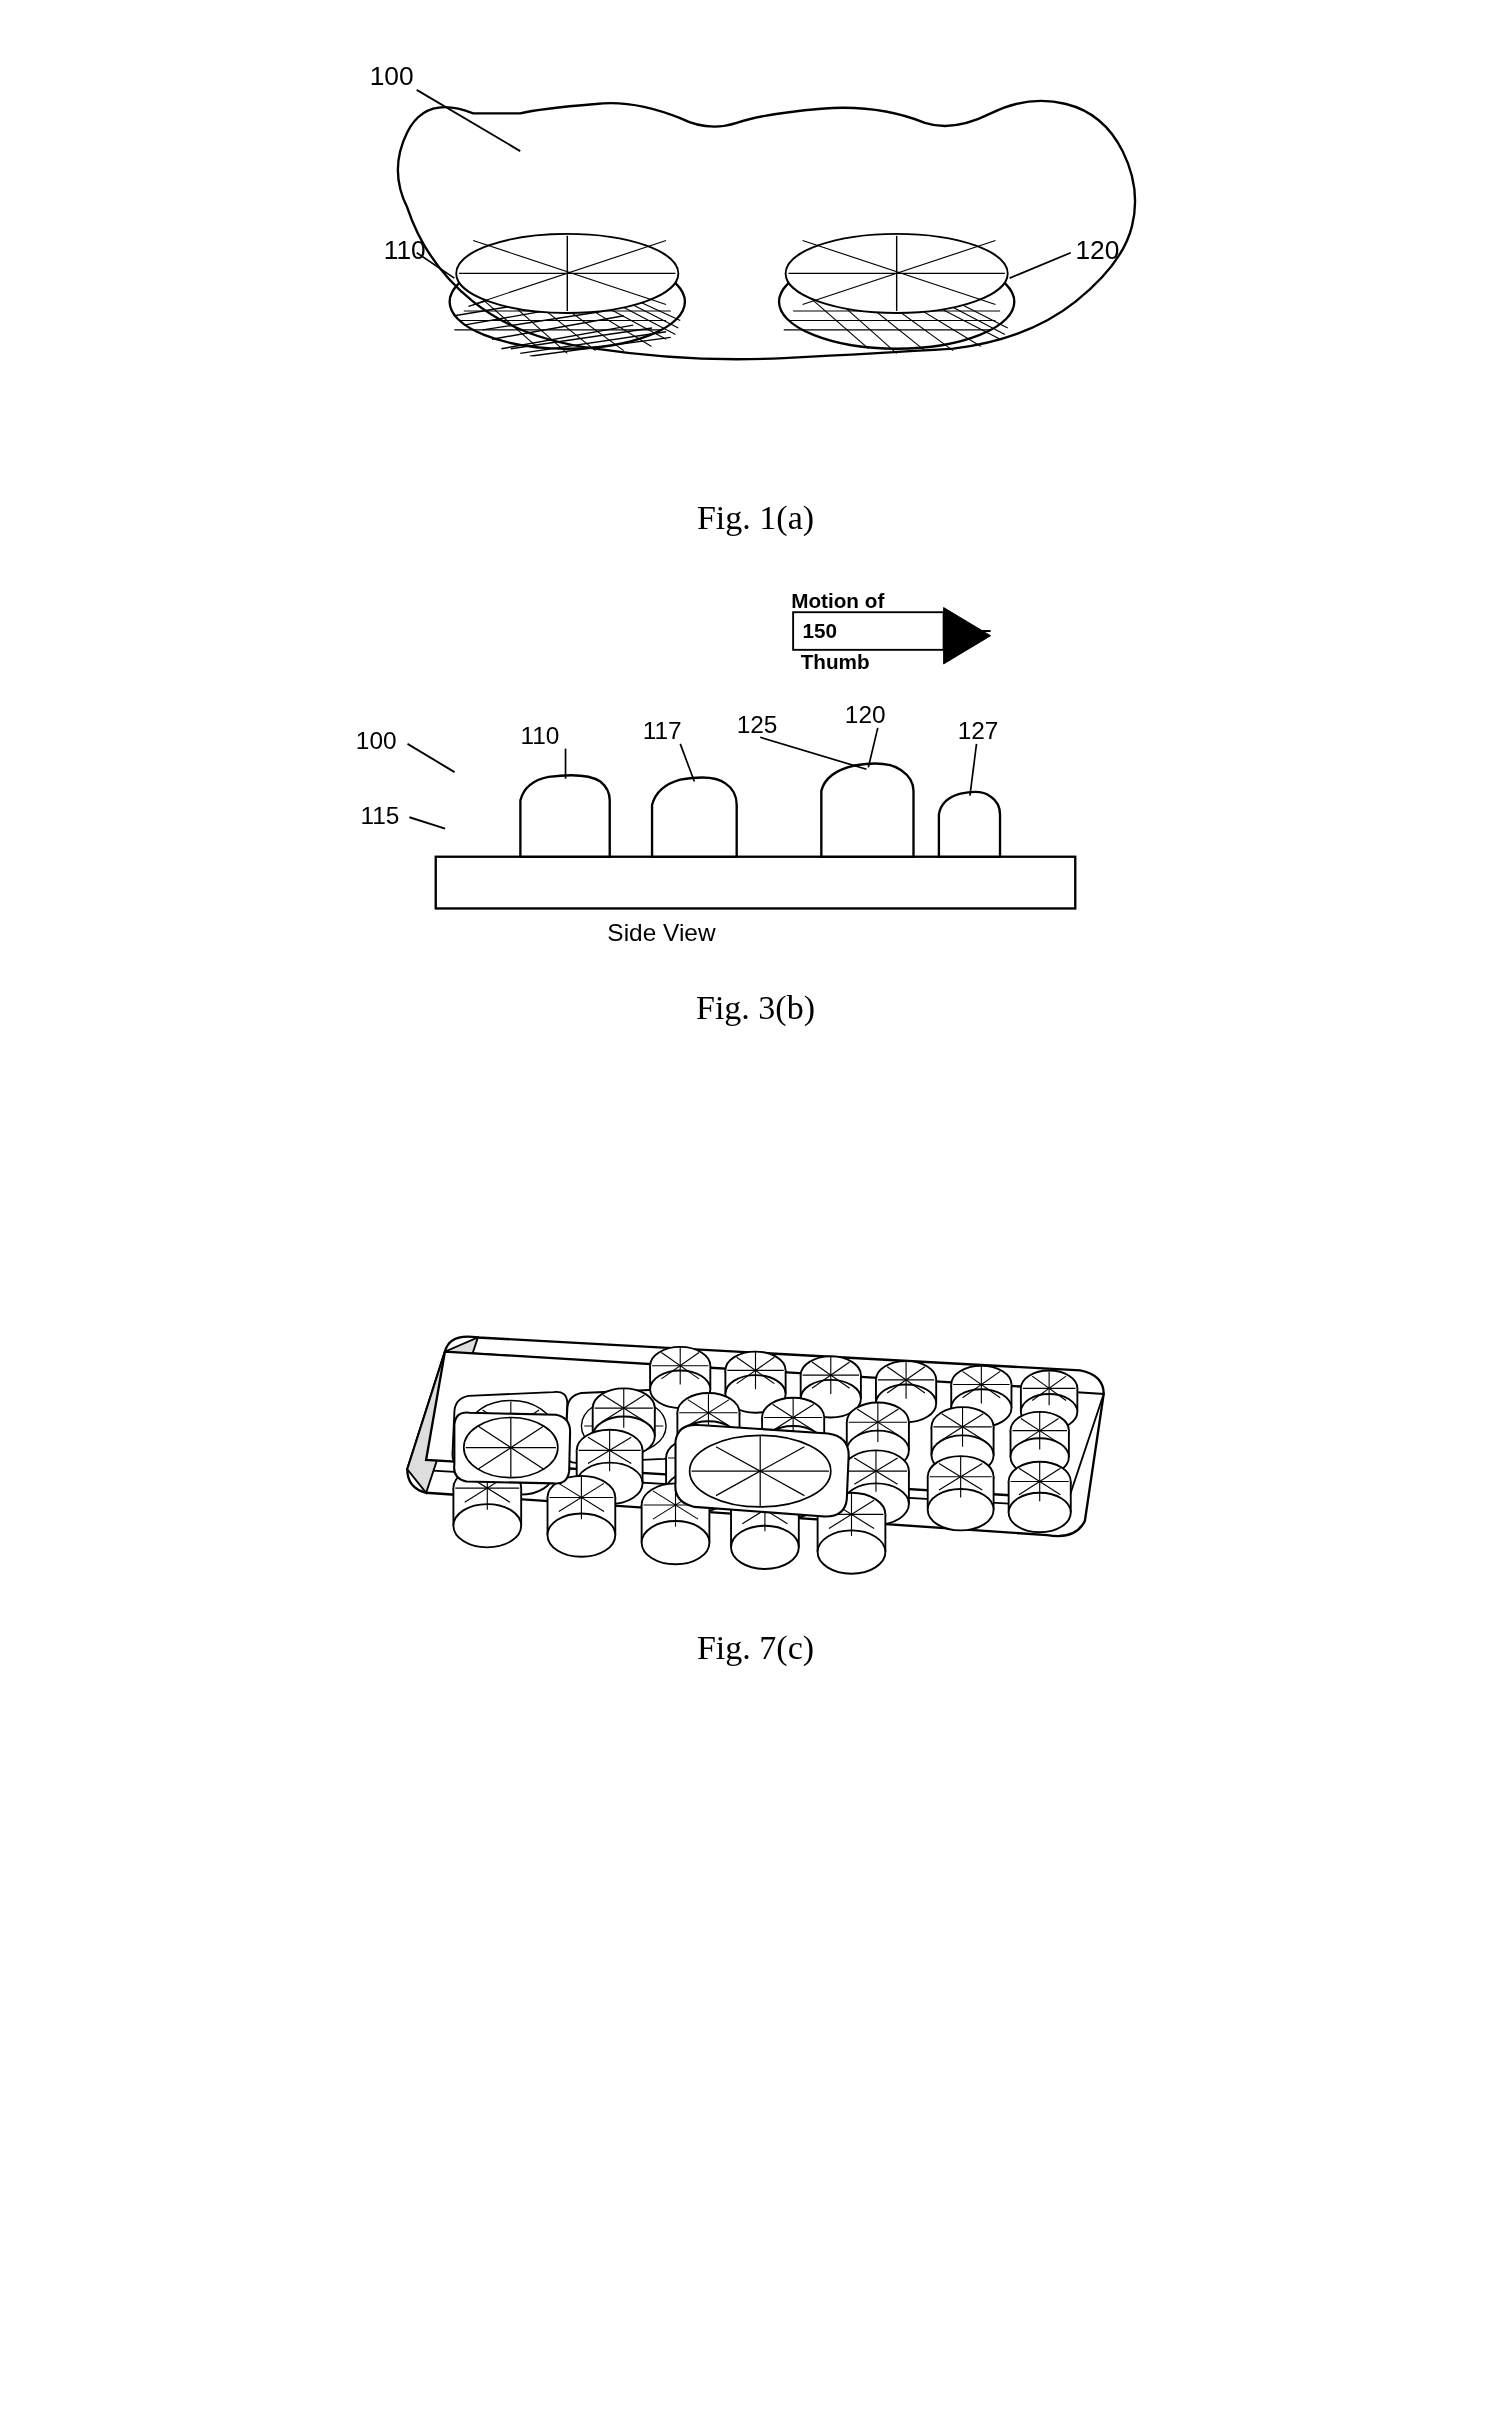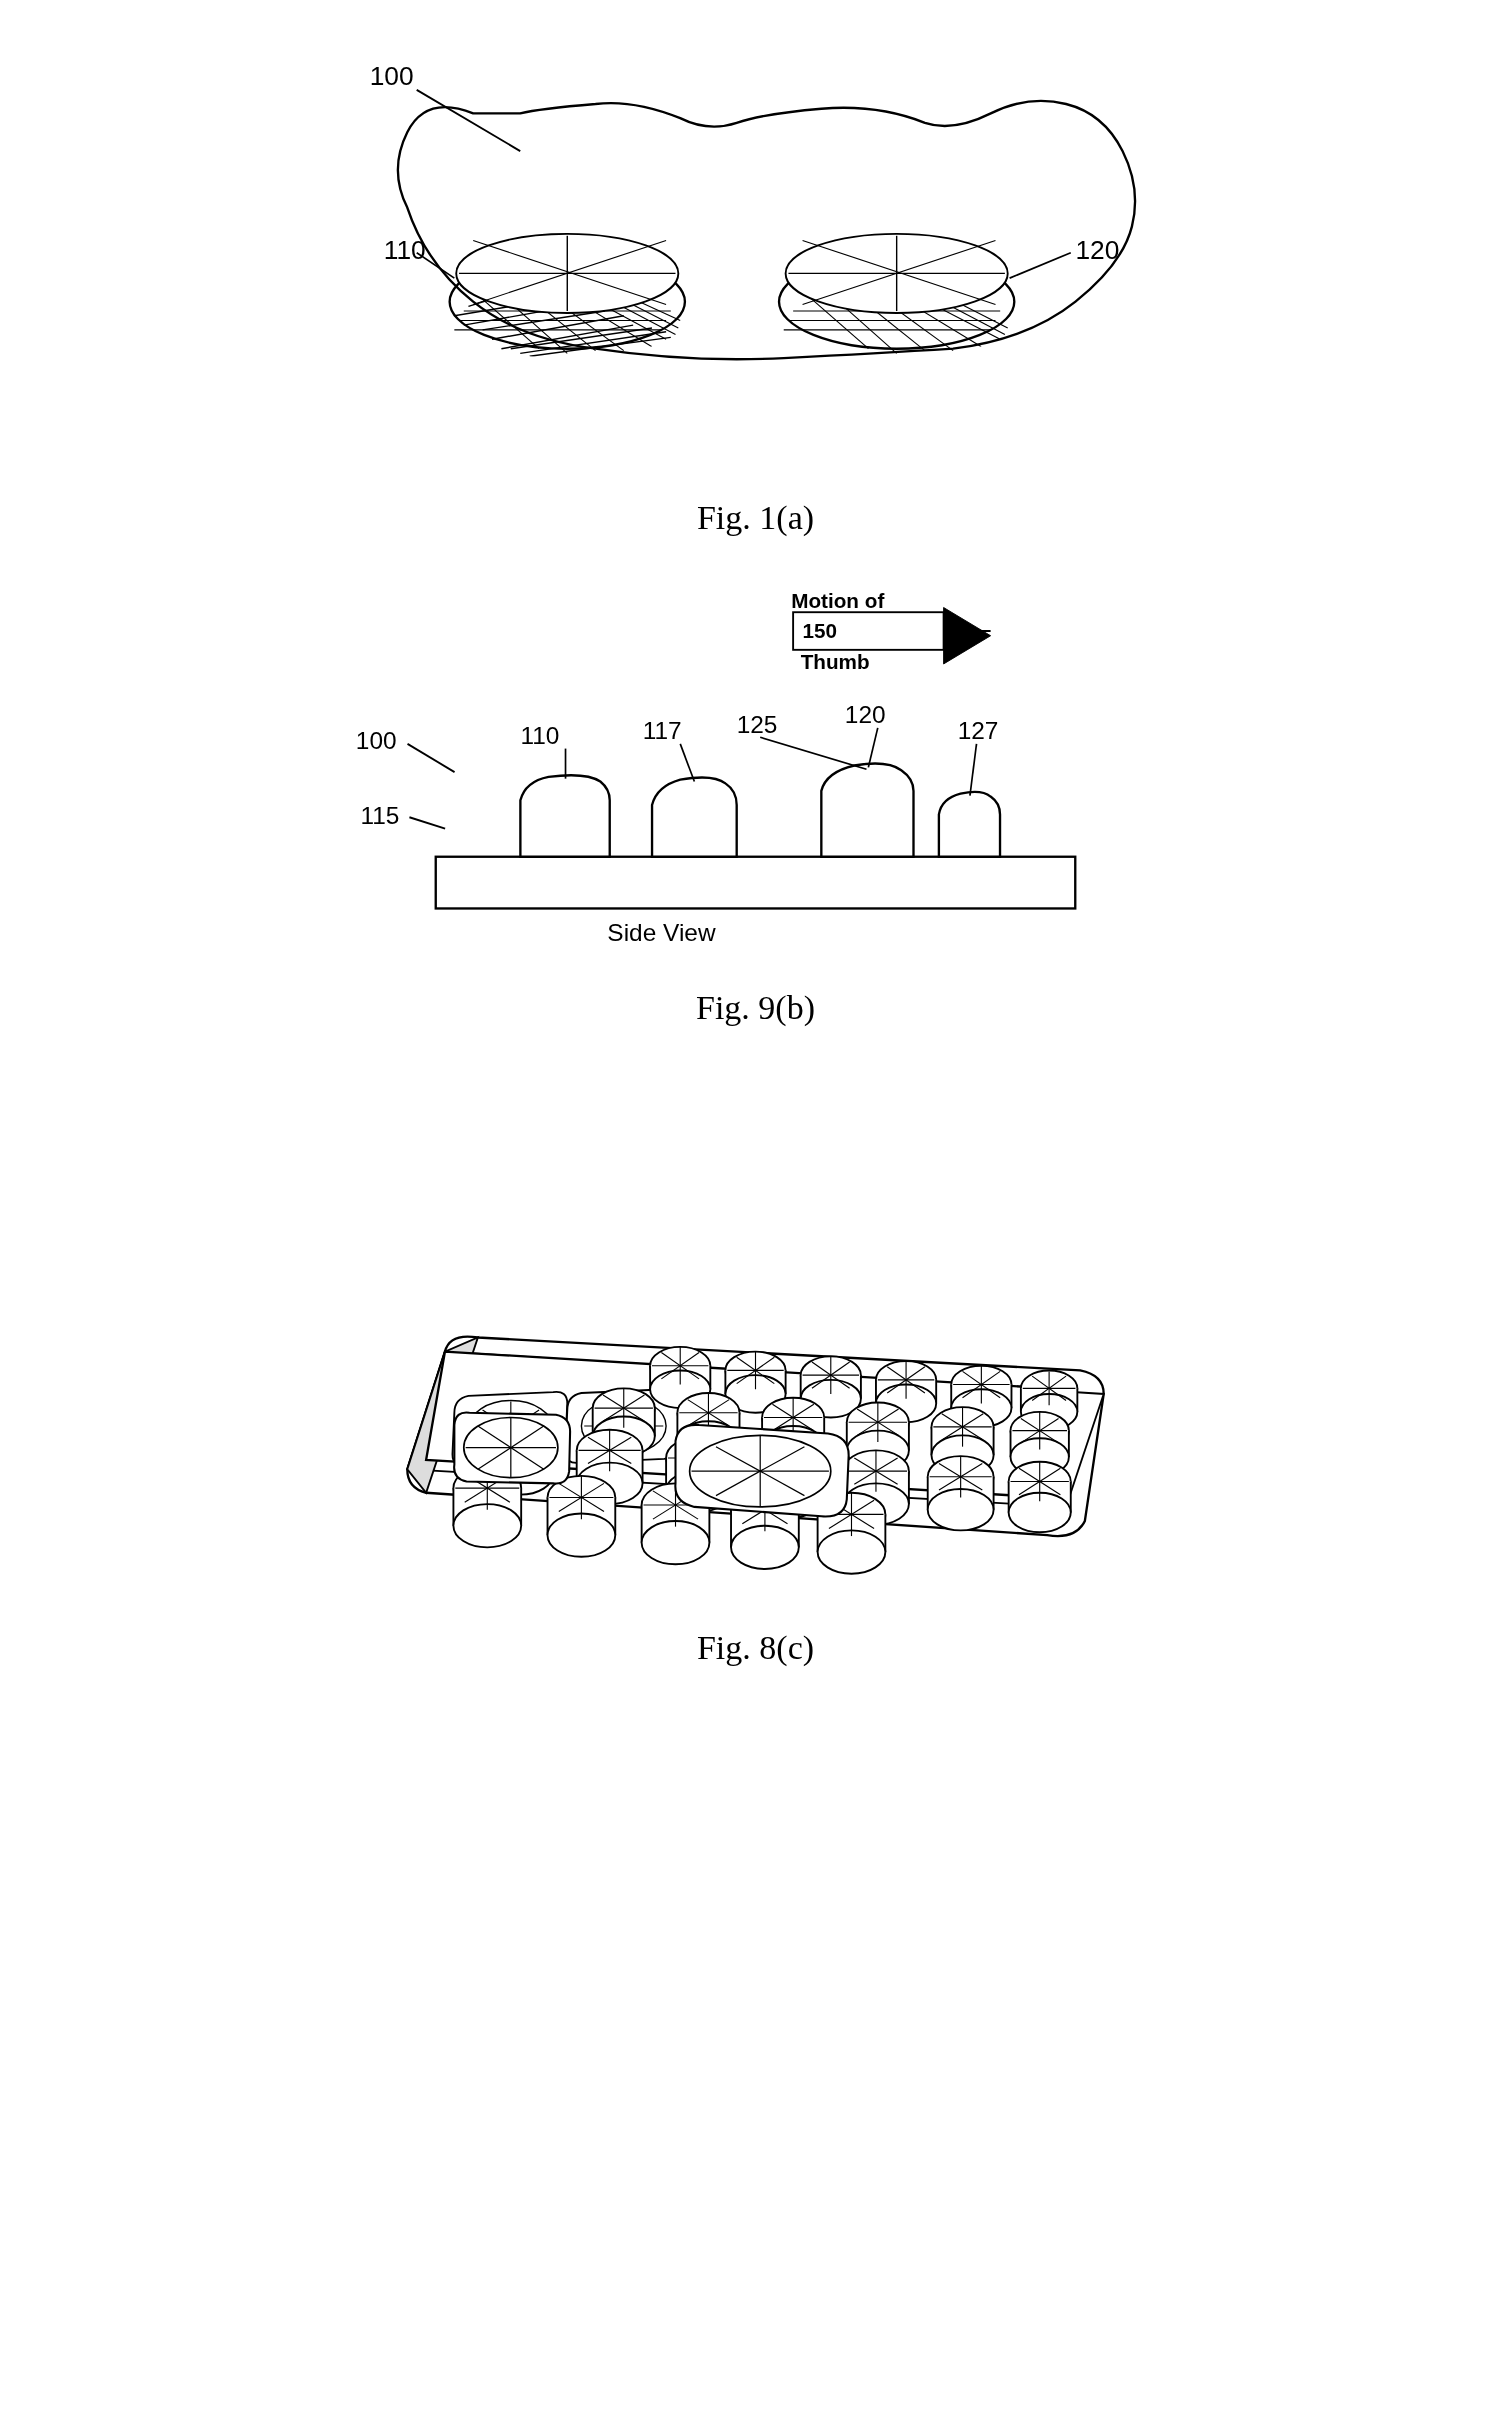--- a/index.html
+++ b/index.html
@@ -199,21 +199,21 @@
         <text x="545" y="148" font-size="26" font-family="Arial">120</text>
         <line x1="580" y1="153" x2="570" y2="195" stroke="#000" stroke-width="1.8"></line>
 
         <text x="665" y="165" font-size="26" font-family="Arial">127</text>
         <line x1="685" y1="170" x2="678" y2="225" stroke="#000" stroke-width="1.8"></line>
 
         <text x="350" y="380" font-size="26" font-family="Arial" text-anchor="middle">Side View</text>
 
       </svg>
     </div>
-    <div class="fig-label">Fig. 9(b)</div>
+    <div class="fig-label">Fig. 3(b)</div>
   </div>
 
   <div class="figure-section">
     <div class="fig1c-container">
       <svg viewBox="0 0 900 560" width="847" height="527">
         <defs>
           
         </defs>
 
         <path d="M 80,420 Q 80,440 100,445 L 760,490 Q 790,495 800,475 L 820,340 Q 820,320 795,315 L 155,280 Q 125,275 120,295 Z" fill="white" stroke="#000" stroke-width="2.5"></path>
@@ -499,17 +499,17 @@
 
         <path d="M 365,435 Q 363,455 385,460 L 520,470 Q 545,472 547,452 L 549,405 Q 549,385 527,382 L 390,373 Q 368,371 365,390 Z" fill="white" stroke="#000" stroke-width="2.2"></path>
         <ellipse cx="455" cy="422" rx="75" ry="38" fill="white" stroke="#000" stroke-width="1.8"></ellipse>
         <line x1="382" y1="422" x2="528" y2="422" stroke="#000" stroke-width="1.3"></line>
         <line x1="455" y1="384" x2="455" y2="460" stroke="#000" stroke-width="1.3"></line>
         <line x1="408" y1="396" x2="502" y2="448" stroke="#000" stroke-width="1.3"></line>
         <line x1="408" y1="448" x2="502" y2="396" stroke="#000" stroke-width="1.3"></line>
 
       </svg>
     </div>
-    <div class="fig-label">Fig. 8(c)</div>
+    <div class="fig-label">Fig. 7(c)</div>
   </div>
 
 </div>
 
 
 </body></html>

